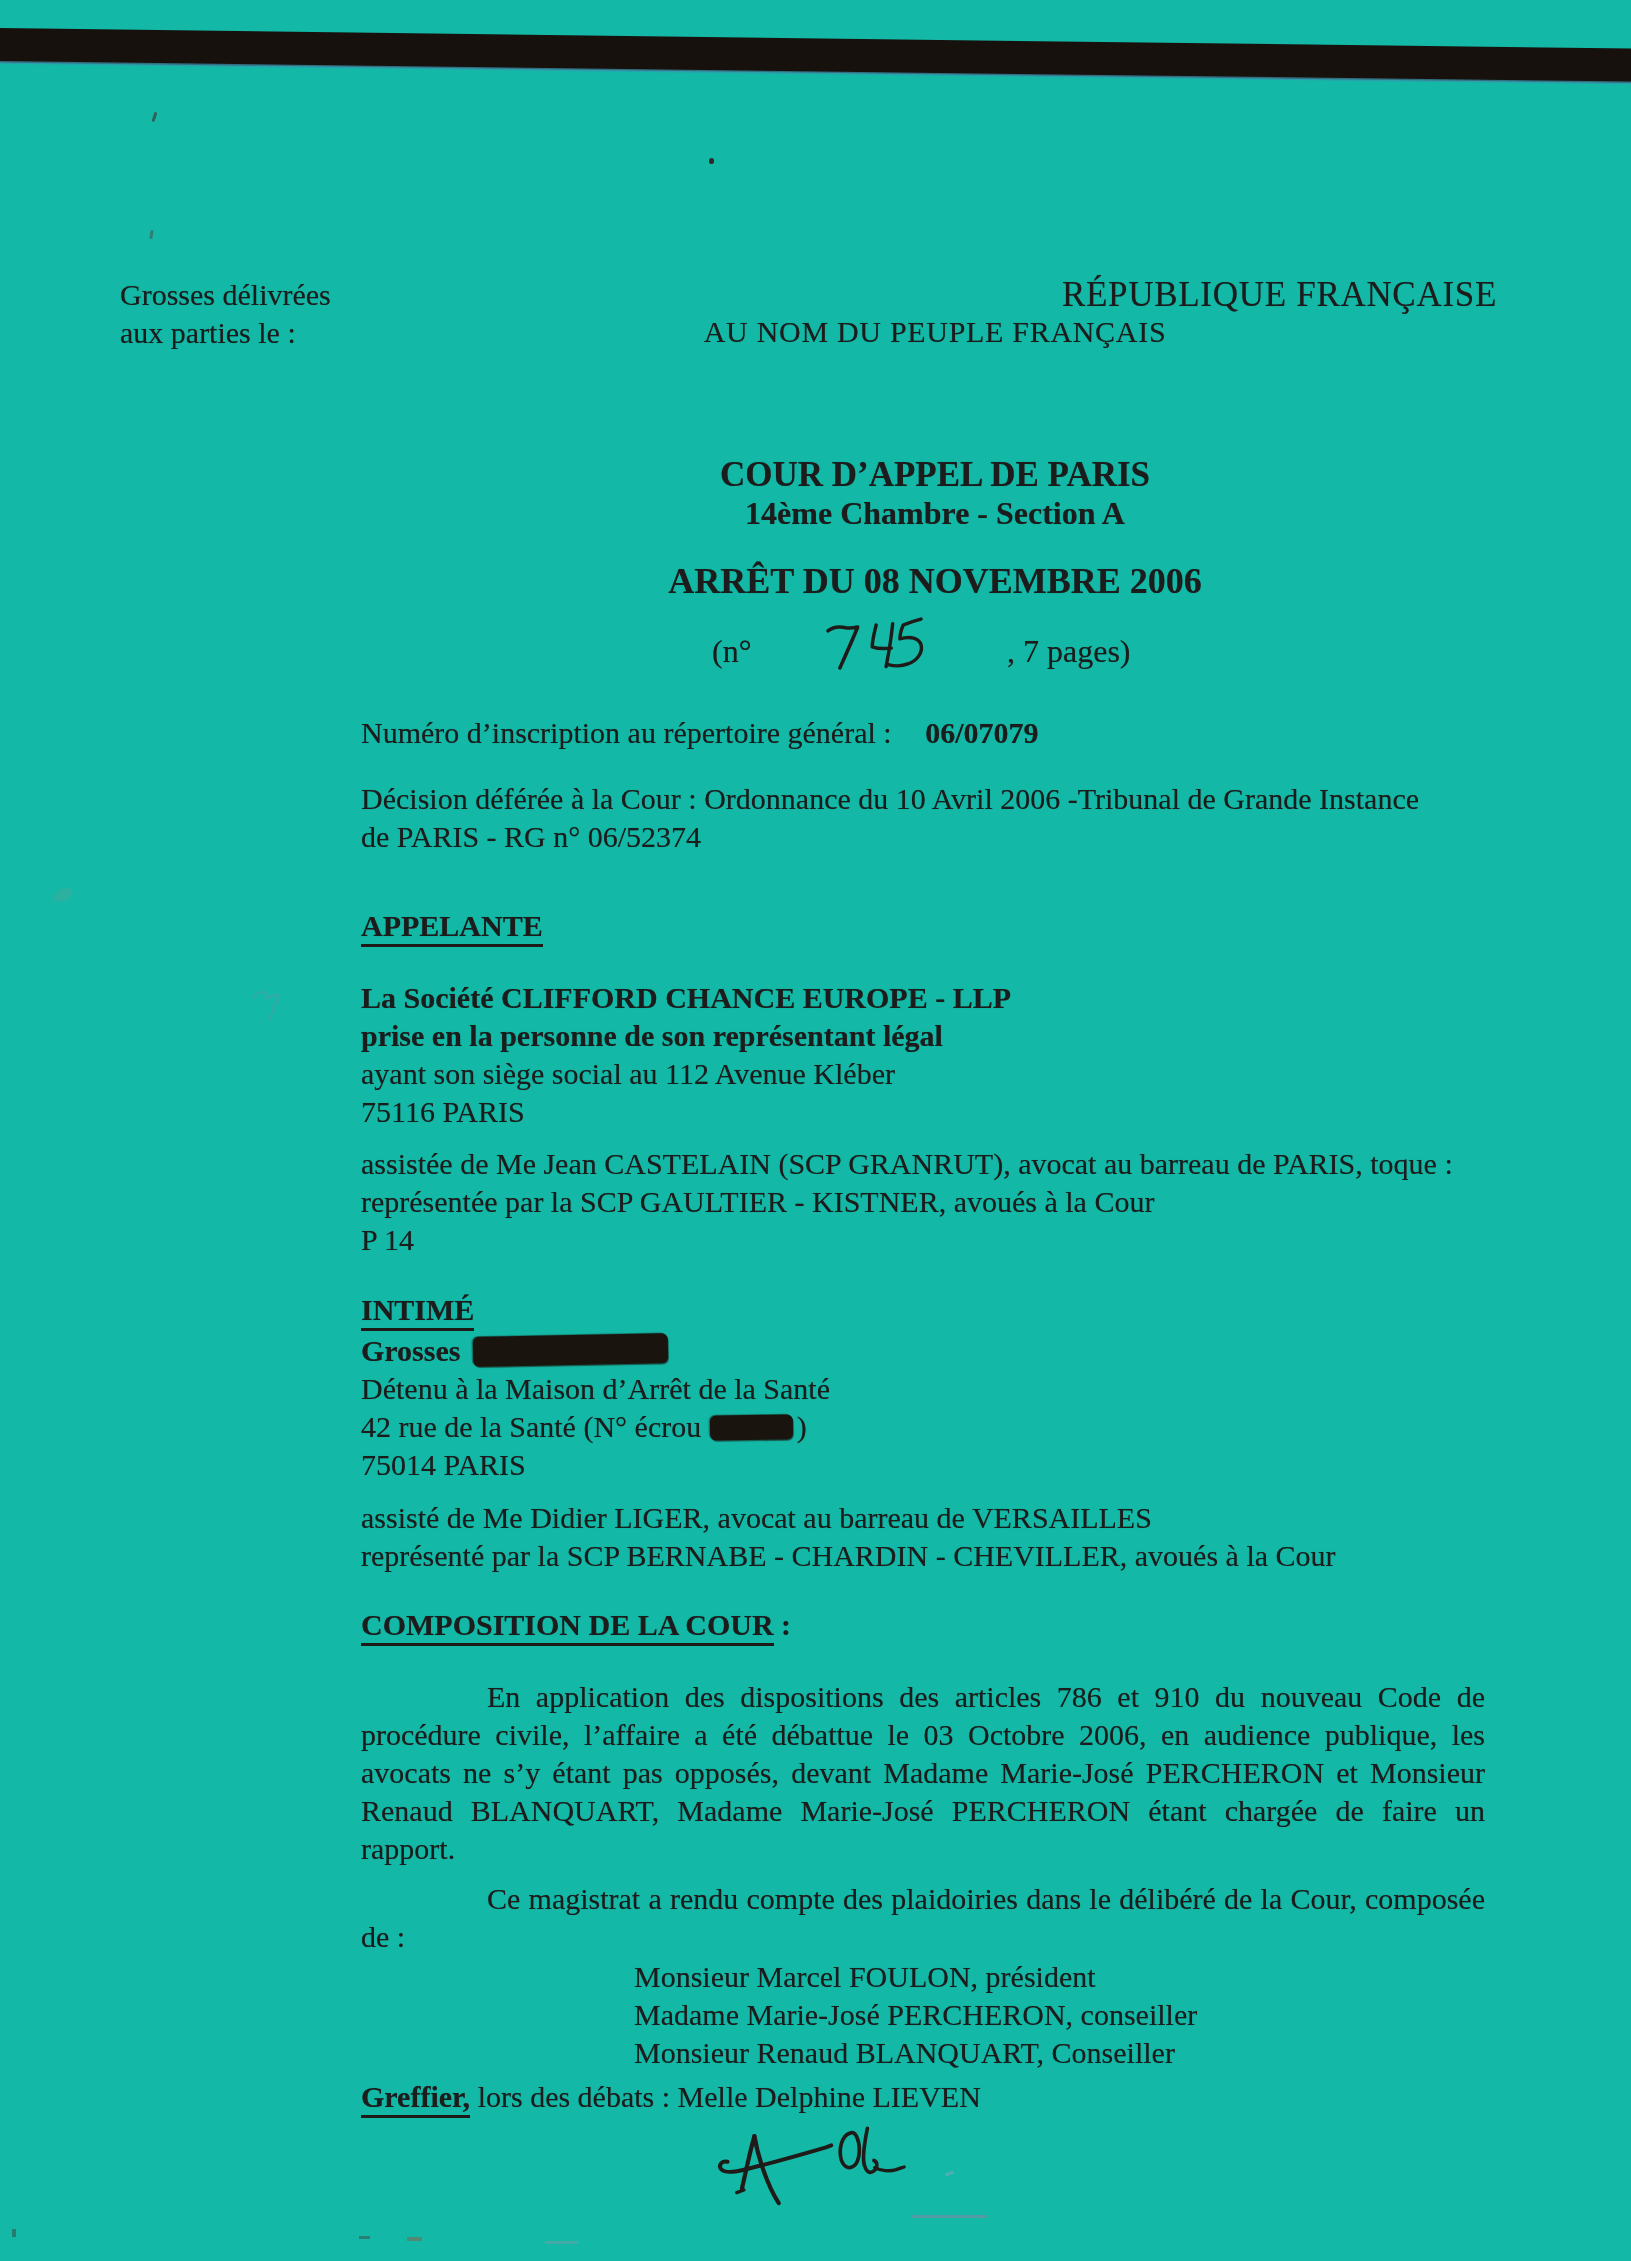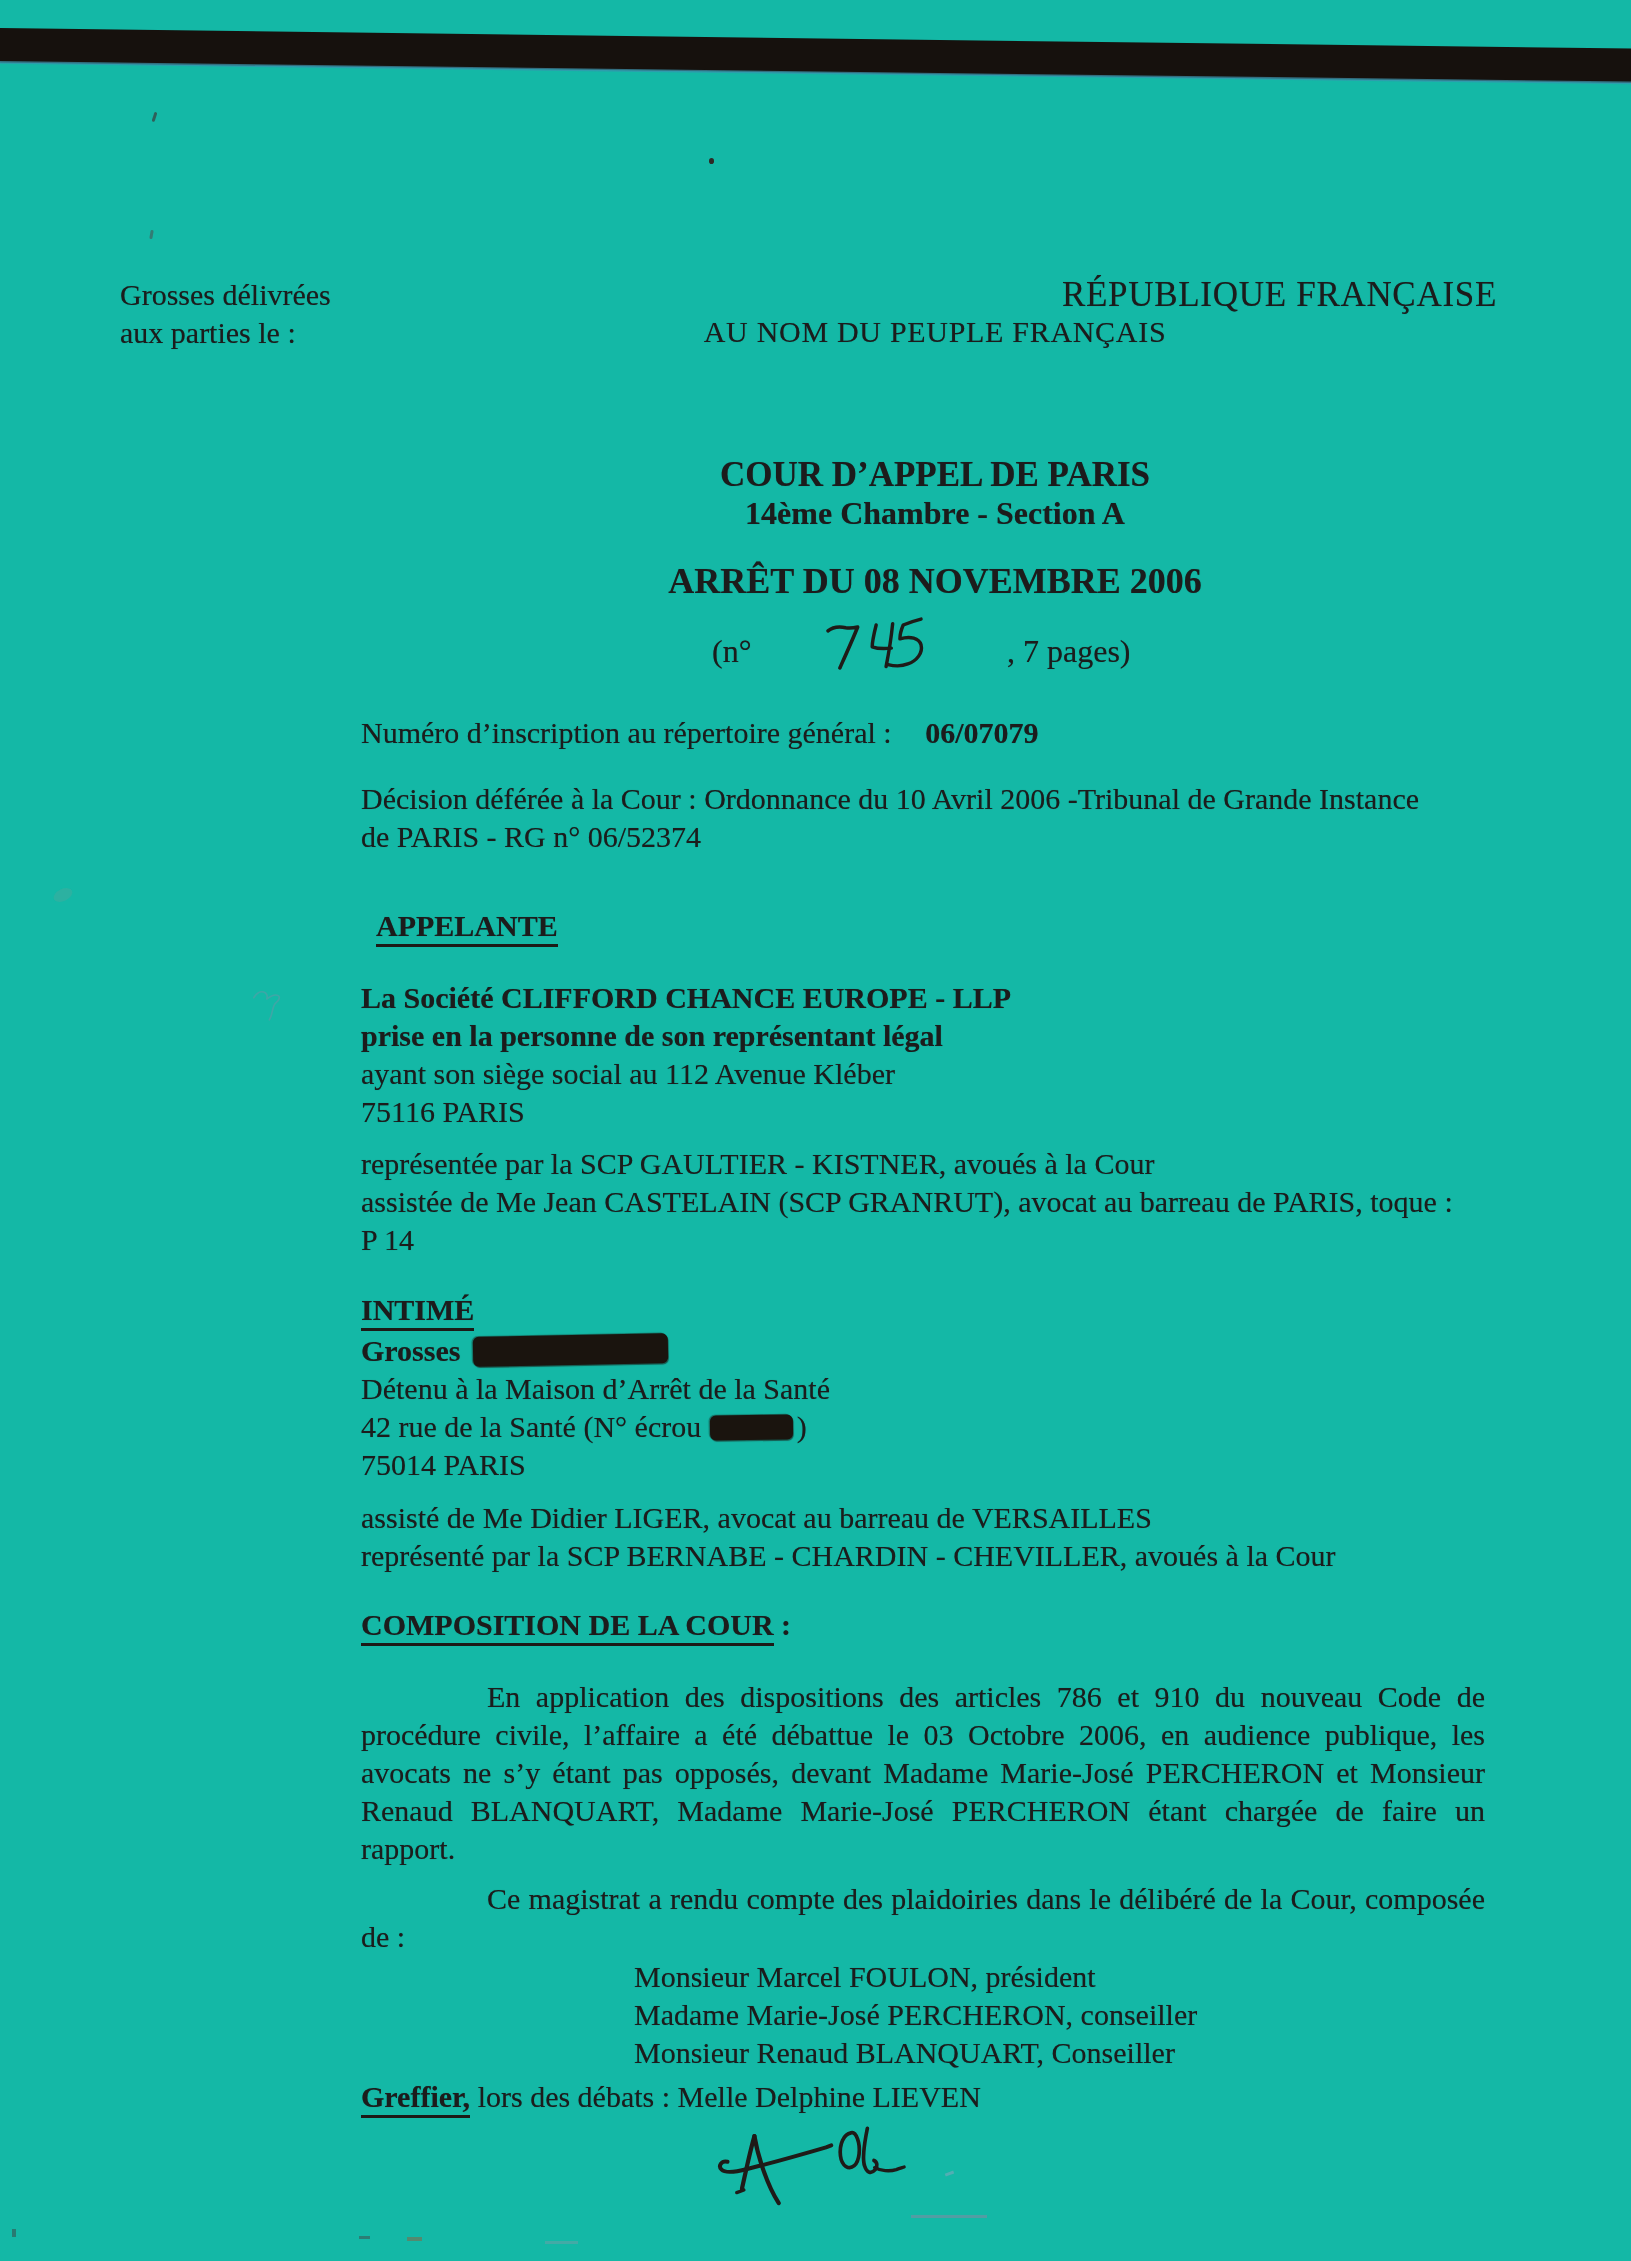--- a/index.html
+++ b/index.html
@@ -82,32 +82,32 @@
 
   <div class="abs block" style="left:361px;top:780px;width:1132px;">
     <div>Décision déférée à la Cour : Ordonnance du 10 Avril 2006 -Tribunal de Grande Instance</div>
     <div>de PARIS - RG n° 06/52374</div>
   </div>
 
   <svg class="abs hand" style="left:247px;top:986px;opacity:.35;" width="46" height="39" viewBox="0 0 70 60">
     <path d="M10,18 C20,2 34,10 30,20 C46,8 56,16 44,26 C38,31 40,42 34,52" stroke-width="2.5" style="stroke:#8f86a8;"></path>
   </svg>
 
-  <div class="abs b" style="left:376px;top:909px;font-size:30px;">
+  <div class="abs b" style="left:361px;top:909px;font-size:30px;">
     <span class="u">APPELANTE</span>
   </div>
   <div class="abs block" style="left:361px;top:979px;">
     <div class="b">La Société CLIFFORD CHANCE EUROPE - LLP</div>
     <div class="b">prise en la personne de son représentant légal</div>
     <div>ayant son siège social au 112 Avenue Kléber</div>
     <div>75116 PARIS</div>
   </div>
   <div class="abs block" style="left:361px;top:1145px;">
+    <div>assistée de Me Jean CASTELAIN (SCP GRANRUT), avocat au barreau de PARIS, toque :</div>
     <div>représentée par la SCP GAULTIER - KISTNER, avoués à la Cour</div>
-    <div>assistée de Me Jean CASTELAIN (SCP GRANRUT), avocat au barreau de PARIS, toque :</div>
     <div>P 14</div>
   </div>
 
   <div class="abs b" style="left:361px;top:1293px;font-size:30px;">
     <span class="u">INTIMÉ</span>
   </div>
   <div class="abs block" style="left:361px;top:1332px;">
     <div>
       <span class="b">Grosses</span><span class="redact redact-name"></span>
     </div>

